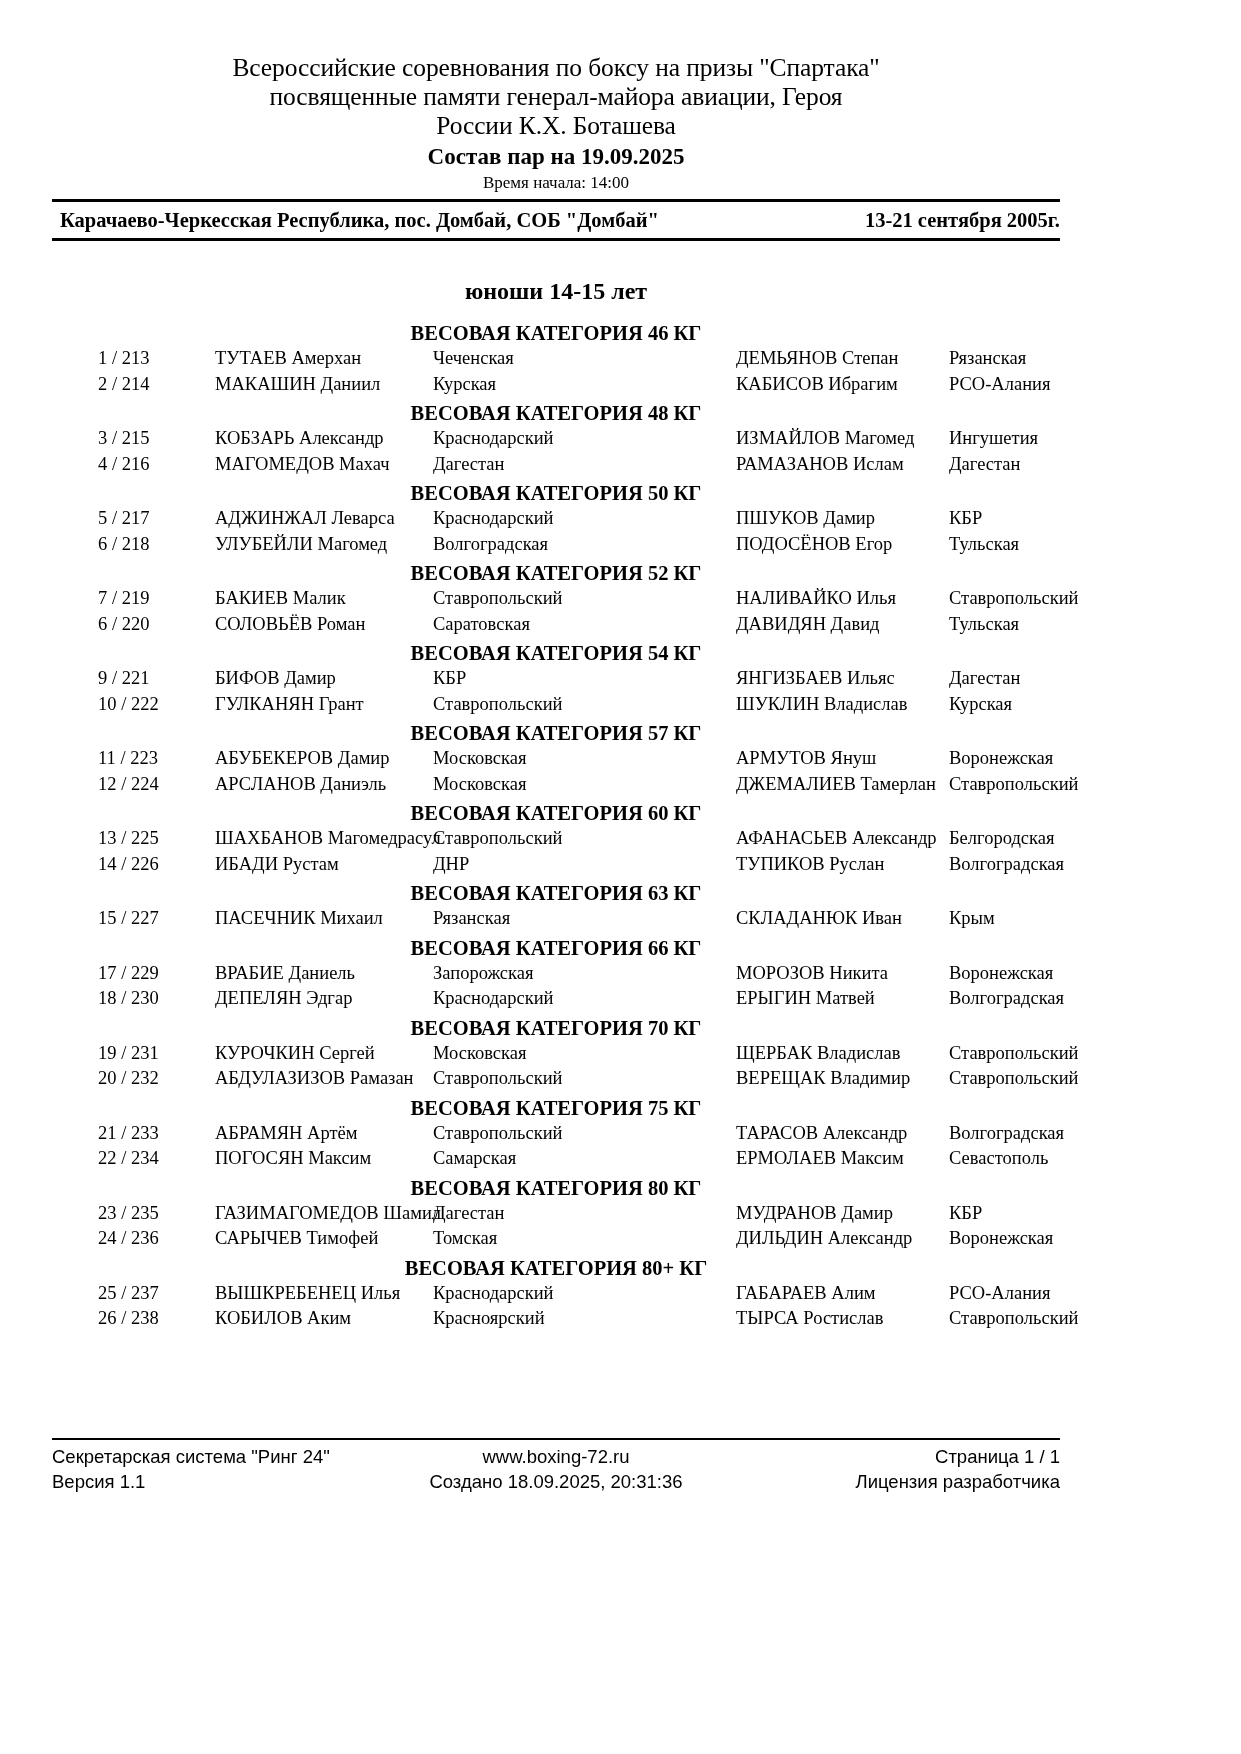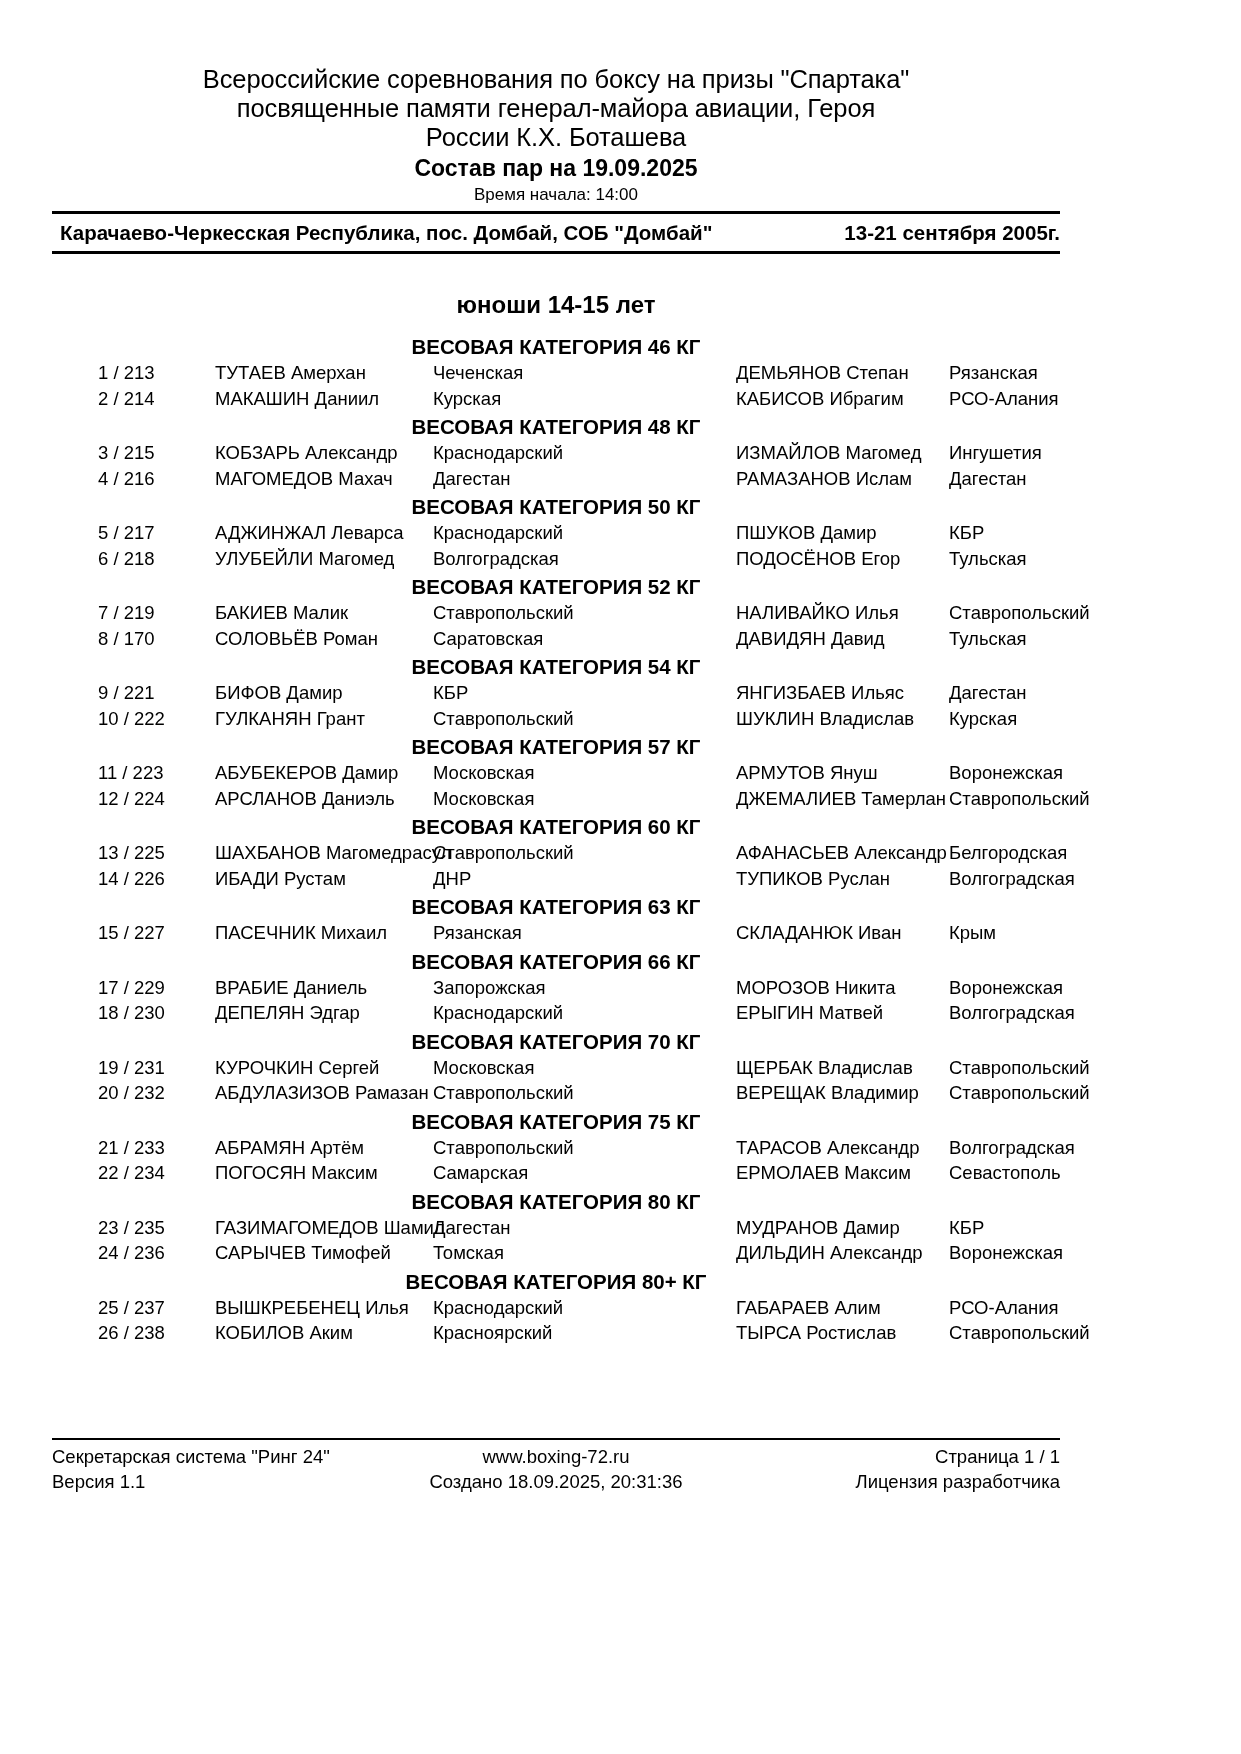--- a/index.html
+++ b/index.html
@@ -16,22 +16,23 @@
     width: 1241px;
     height: 1754px;
     background: #ffffff;
     box-sizing: border-box;
     padding: 0;
     overflow: hidden;
   }
   .inner {
     position: absolute;
     left: 52px;
-    top: 12px;
+    top: 0;
     width: 1008px;
+    font-family: Liberation Serif, serif;
   }
 
   
   .doc-header {
     margin-top: 53px;
     text-align: center;
   }
   .title-line {
     font-size: 25.5px;
     line-height: 29px;
@@ -246,21 +247,21 @@
           </colgroup>
           <tbody>
             <tr>
               <td class="num">7 / 219</td>
               <td class="red-name">БАКИЕВ Малик</td>
               <td class="red-region">Ставропольский</td>
               <td class="blue-name">НАЛИВАЙКО Илья</td>
               <td class="blue-region">Ставропольский</td>
             </tr>
             <tr>
-              <td class="num">8 / 170</td>
+              <td class="num">6 / 220</td>
               <td class="red-name">СОЛОВЬЁВ Роман</td>
               <td class="red-region">Саратовская</td>
               <td class="blue-name">ДАВИДЯН Давид</td>
               <td class="blue-region">Тульская</td>
             </tr>
           </tbody>
         </table>
         <div class="weight-title">ВЕСОВАЯ КАТЕГОРИЯ 54 КГ</div>
         <table class="bouts">
           <colgroup>

